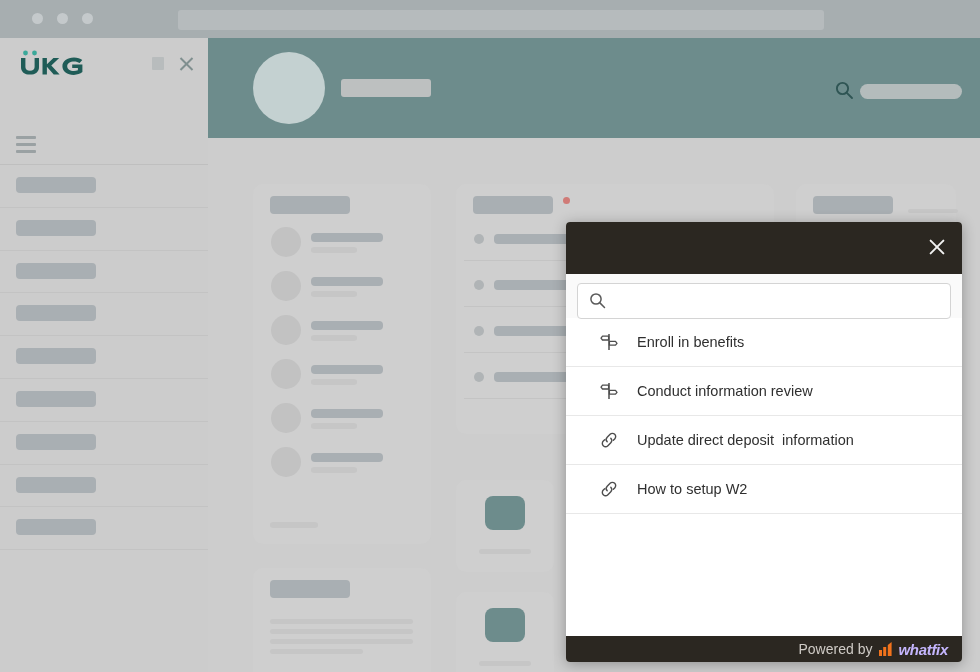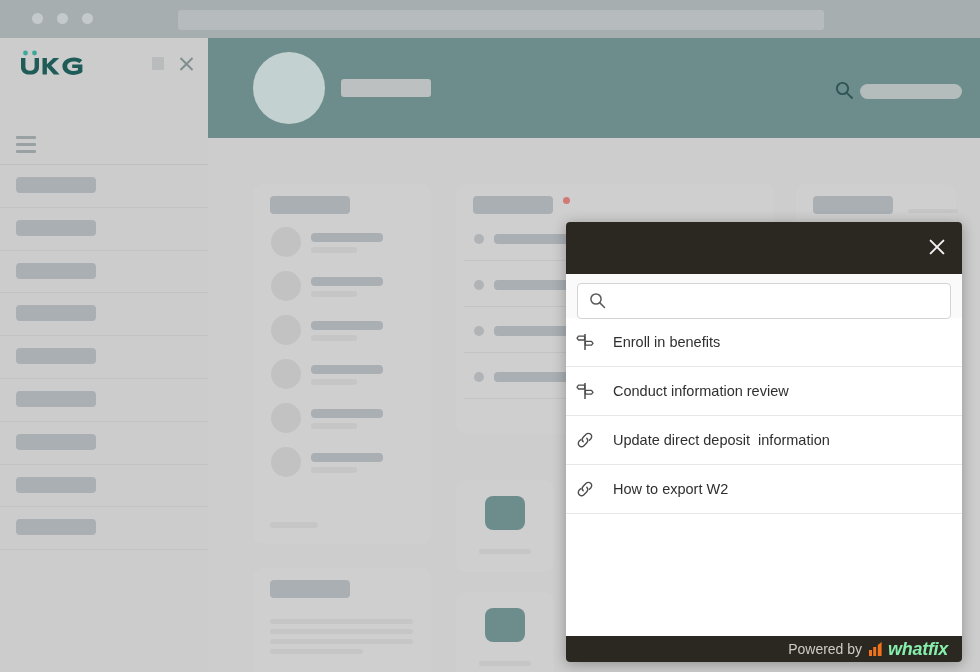--- a/index.html
+++ b/index.html
@@ -66,30 +66,30 @@
   .popup-close:before{transform:rotate(45deg);}
   .popup-close:after{transform:rotate(-45deg);}
 
   .search-wrap{height:44px;background:#fafafa;padding:9px 11px 0 11px;box-sizing:border-box;}
   .search-box{position:relative;height:34px;background:#fff;border:1px solid #d4d4d4;border-radius:4px;}
   .search-box .s-icon{position:absolute;left:11px;top:8px;}
   .search-input{position:absolute;left:38px;top:0;right:8px;height:32px;border:0;outline:none;background:transparent;
                 font-family:"Liberation Sans",sans-serif;font-size:14px;color:#333;}
 
   .results{background:#fff;}
-  .result-item{display:flex;align-items:center;height:49px;border-bottom:1px solid #e8e8e8;cursor:pointer;padding-left:8px;box-sizing:border-box;}
+  .result-item{display:flex;align-items:center;height:49px;border-bottom:1px solid #e8e8e8;cursor:pointer;padding-left:32px;box-sizing:border-box;}
   .result-icon{width:22px;height:22px;display:flex;align-items:center;justify-content:center;flex:0 0 22px;}
   .result-label{margin-left:17px;font-size:14.5px;color:#2f2f2f;white-space:pre;}
 
   .popup-spacer{background:#fff;height:68px;}
   .popup-footer{position:absolute;left:0;bottom:0;width:100%;height:26px;background:#2b2721;
                 display:flex;align-items:center;justify-content:flex-end;padding-right:14px;box-sizing:border-box;}
   .powered-by{font-size:14px;color:#cfcbc6;margin-right:7px;}
   .wf-logo{display:flex;align-items:center;}
-  .wf-word{font-size:18px;font-weight:bold;font-style:italic;color:#86efac;letter-spacing:-.3px;margin-left:2px;}
+  .wf-word{font-size:15px;font-weight:bold;font-style:italic;color:#c4b5fd;letter-spacing:-.3px;margin-left:2px;}
 </style>
 </head>
 <body>
 
 <div class="screen">
 
   <div class="browser-chrome">
     <div class="dots">
       <div class="dot"></div>
       <div class="dot"></div>
@@ -301,21 +301,21 @@
           <span class="result-label">Update direct deposit  information</span>
         </div>
 
         <div class="result-item">
           <span class="result-icon">
             <svg width="20" height="20" viewBox="0 0 20 20" xmlns="http://www.w3.org/2000/svg">
               <path d="M8.2 11.8 C6.9 10.5 6.9 8.5 8.2 7.2 L11.1 4.3 C12.4 3 14.4 3 15.7 4.3 C17 5.6 17 7.6 15.7 8.9 L14.3 10.3" fill="none" stroke="#4d4d4d" stroke-width="1.4" stroke-linecap="round"></path>
               <path d="M11.8 8.2 C13.1 9.5 13.1 11.5 11.8 12.8 L8.9 15.7 C7.6 17 5.6 17 4.3 15.7 C3 14.4 3 12.4 4.3 11.1 L5.7 9.7" fill="none" stroke="#4d4d4d" stroke-width="1.4" stroke-linecap="round"></path>
             </svg>
           </span>
-          <span class="result-label">How to export W2</span>
+          <span class="result-label">How to setup W2</span>
         </div>
 
 
       </div>
 
       <div class="popup-spacer"></div>
 
       <div class="popup-footer">
         <span class="powered-by">Powered by</span>
         <span class="wf-logo">

